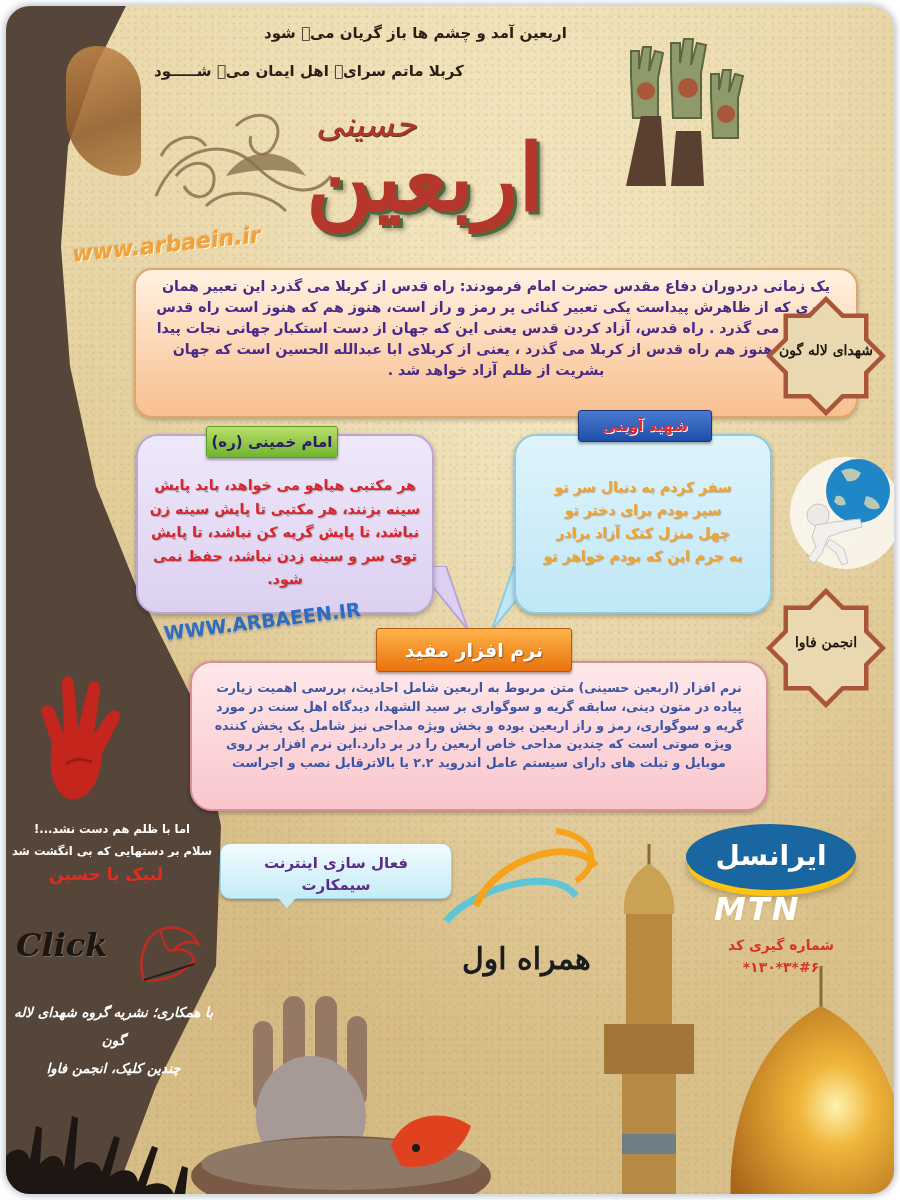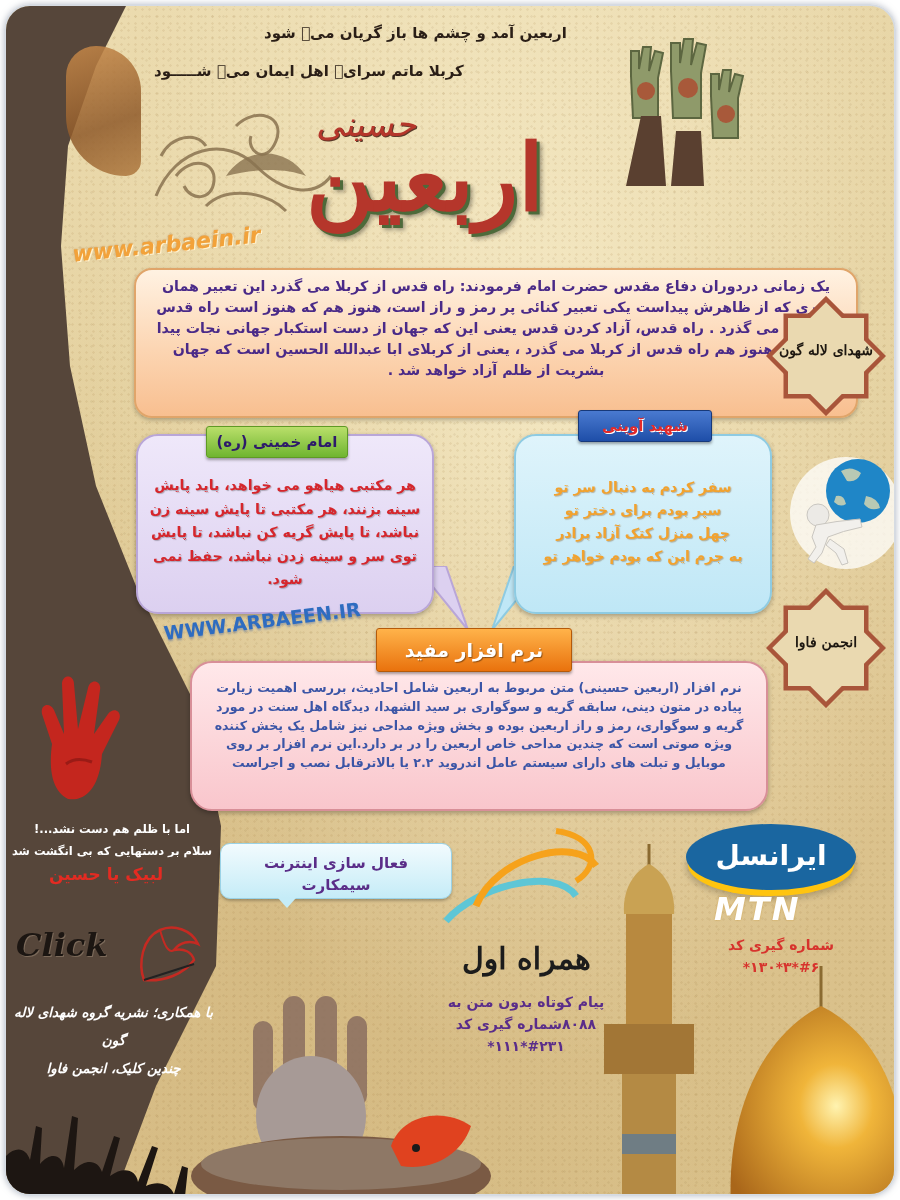--- a/index.html
+++ b/index.html
@@ -109,21 +109,21 @@
 
   .tail-purple { position: absolute; left: 410px; top: 560px; width: 60px; height: 66px; }
   .tail-blue { position: absolute; left: 478px; top: 560px; width: 60px; height: 66px; }
 
   
   .tag {
     position: absolute; text-align: center; font-weight: bold; border-radius: 3px;
     box-shadow: 0 2px 3px rgba(0,0,0,0.35);
   }
   .tag.green {
-    left: 200px; top: 420px; width: 142px; height: 32px; line-height: 30px; font-size: 15px;
+    left: 200px; top: 420px; width: 132px; height: 32px; line-height: 30px; font-size: 15px;
     background: linear-gradient(180deg, #b9df6a, #6fb530); border: 1px solid #5f9a25; color: #2d1a6a;
   }
   .tag.navy {
     left: 572px; top: 404px; width: 134px; height: 32px; line-height: 30px; font-size: 15px;
     background: linear-gradient(180deg, #4a7ad0, #1e4ea8); border: 1px solid #17397a; color: #e32a2a;
     text-shadow: 1px 1px 0 #ffffff;
   }
   .tag.orange {
     left: 370px; top: 622px; width: 196px; height: 44px; line-height: 42px; font-size: 19px;
     background: linear-gradient(180deg, #ffb34a, #e9720d); border: 1px solid #b45a0a; color: #ffffff;
@@ -344,25 +344,20 @@
     <path d="M200 220 C 210 190, 250 180, 280 200 C 270 230, 240 245, 210 240Z" fill="#e0421f"></path>
     <circle cx="225" cy="222" r="4" fill="#1a1a1a"></circle>
   </svg>
 
   <svg class="mci-swoosh" viewBox="0 0 170 120">
     <path d="M10 95 C 40 60, 120 40, 140 70" fill="none" stroke="#5ec6d6" stroke-width="7"></path>
     <path d="M40 80 C 60 30, 140 10, 160 40" fill="none" stroke="#f6a21b" stroke-width="7"></path>
     <path d="M120 5 C 160 10, 165 40, 140 55" fill="none" stroke="#f6a21b" stroke-width="6"></path>
   </svg>
   <div class="mci-name">همراه اول</div>
-  <div class="mci-text">
-    <div>پیام کوتاه بدون متن به</div>
-    <div>۸۰۸۸شماره گیری کد</div>
-    <div>#۲۳۱*۱۱۱*</div>
-  </div>
 
   <svg class="minaret" viewBox="0 0 90 362">
     <line x1="45" y1="0" x2="45" y2="22" stroke="#8a6a30" stroke-width="3"></line>
     <path d="M20 70 C 18 40, 35 25, 45 20 C 55 25, 72 40, 70 70Z" fill="#c9a253"></path>
     <rect x="22" y="70" width="46" height="110" fill="#b8893f"></rect>
     <rect x="0" y="180" width="90" height="50" fill="#a27636"></rect>
     <rect x="18" y="230" width="54" height="132" fill="#b48a44"></rect>
     <rect x="18" y="290" width="54" height="20" fill="#6f7d84"></rect>
   </svg>
 

